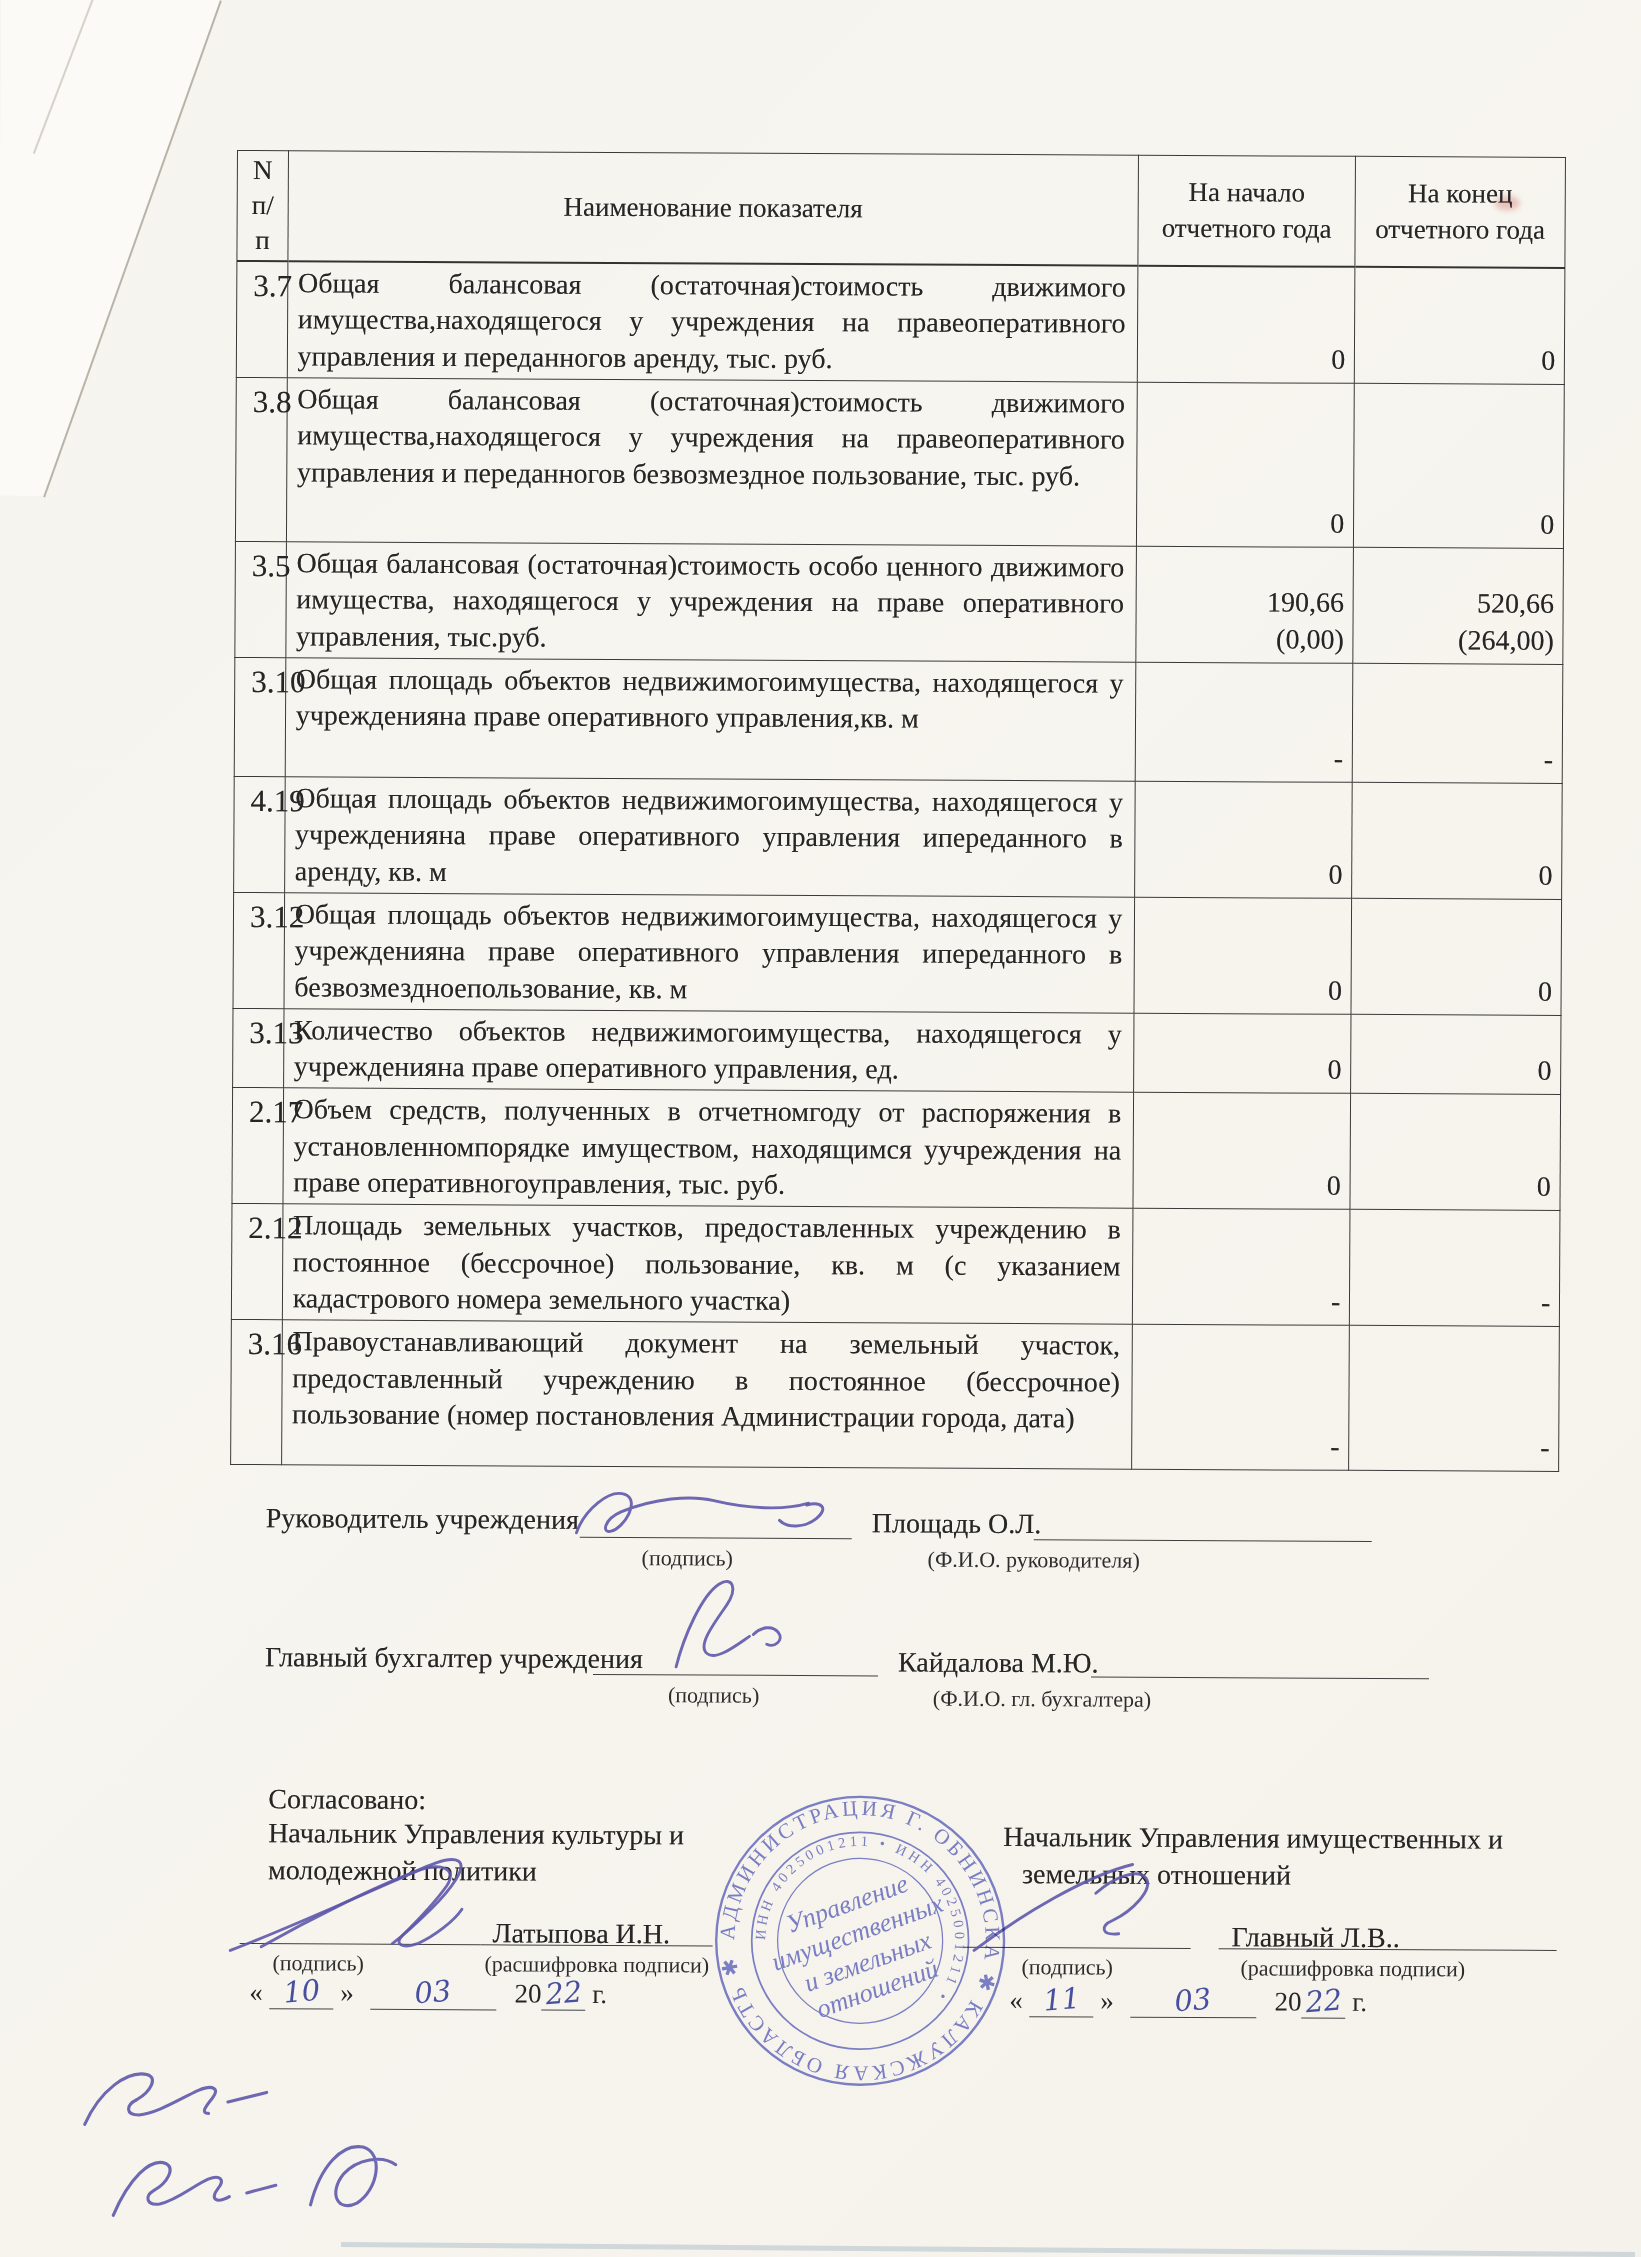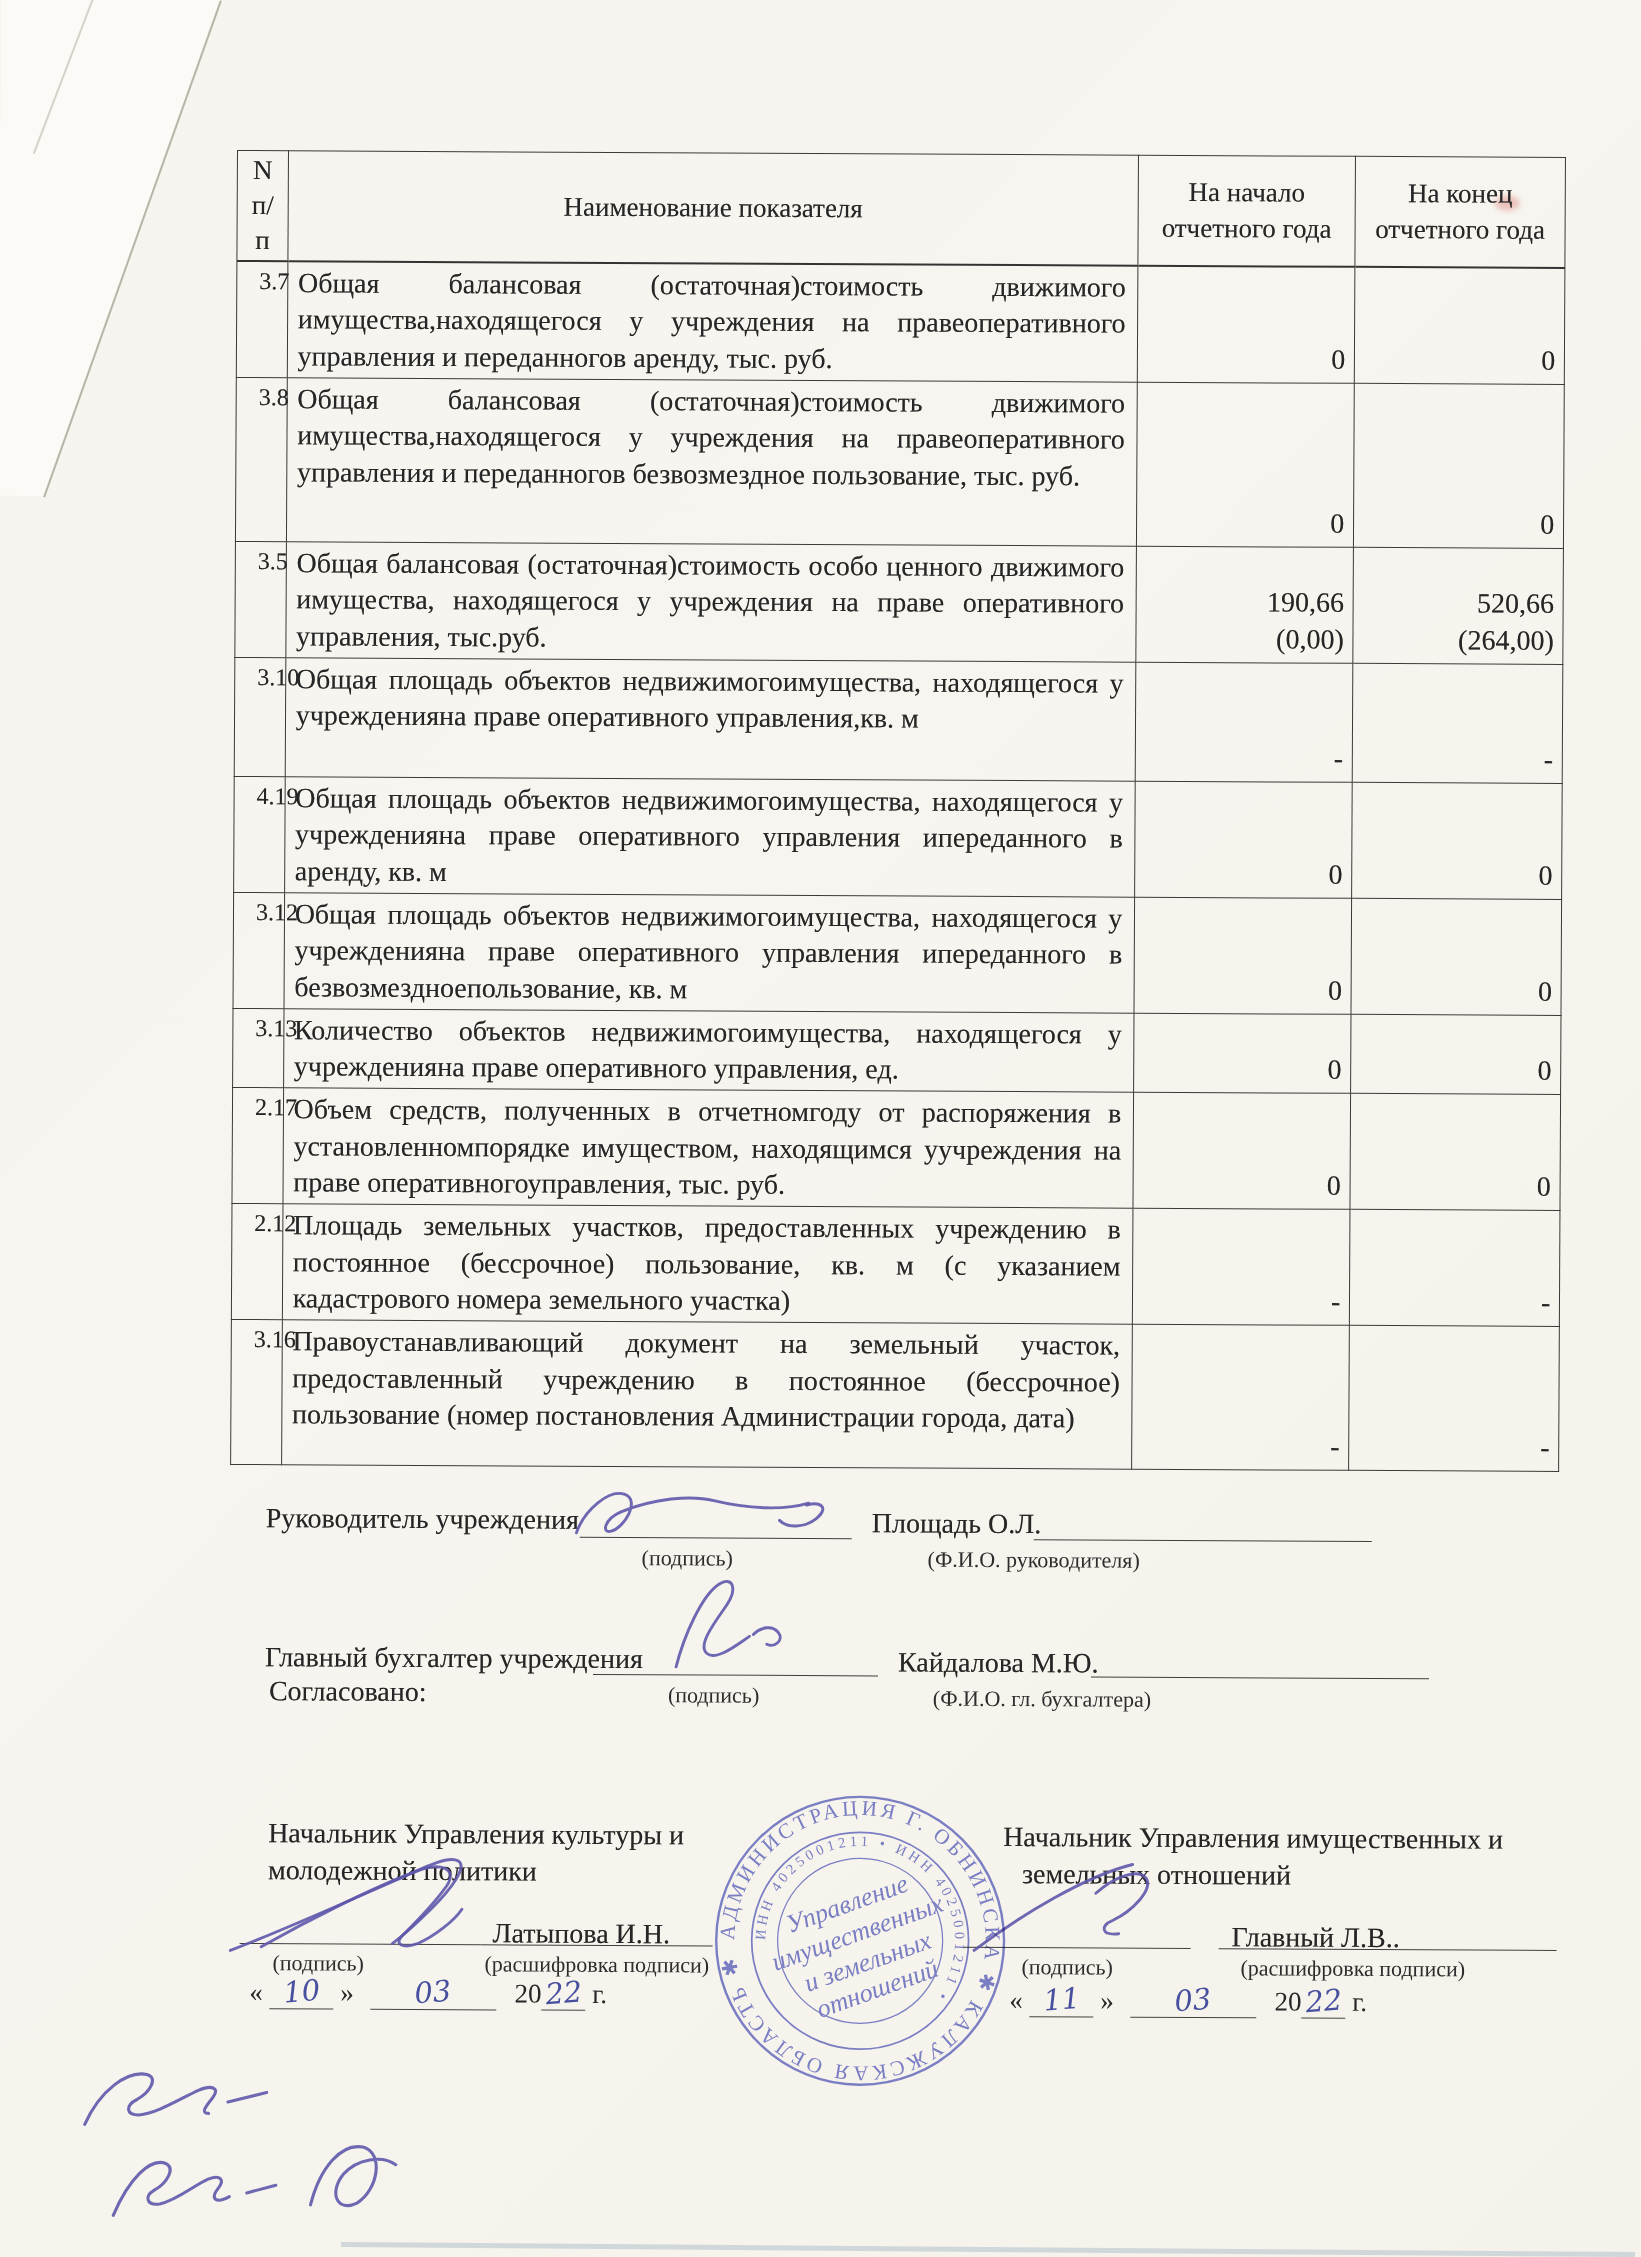--- a/index.html
+++ b/index.html
@@ -24,21 +24,21 @@
       background:#e29a93;filter:blur(2.4px);opacity:.55;}
   .bottom-edge{left:352px;top:2243px;width:1294px;height:4.8px;background:#aabcca;
       opacity:.5;transform:rotate(0.15deg);}
   
   table{border-collapse:collapse;table-layout:fixed;
         position:absolute;left:237px;top:150px;width:1328px;}
   td,th{border:1.9px solid #3a3a3a;font-weight:normal;vertical-align:top;
         font-size:28px;line-height:1.30;padding:1.9px 9.7px;}
   th{vertical-align:middle;text-align:center;white-space:pre-line;font-size:27px;}
   thead th{border-bottom:2.9px solid #333;}
-  td.num{font-size:24px;padding-left:22px;padding-top:3.9px;border-radius:15px;}
+  td.num{font-size:31px;padding-left:16px;padding-top:3.9px;border-radius:15px;}
   td.name{text-align:justify;padding:2.9px 11.6px 2.9px 9.7px;}
   td.val{vertical-align:bottom;text-align:right;white-space:pre-line;
          padding:1.9px 8.7px 4.8px 5.8px;}
   .sig-line{border-bottom:1.9px solid #3f3f3f;}
   .lbl{font-size:28px;white-space:nowrap;}
   .cap{font-size:22px;color:#2d2d2d;white-space:nowrap;}
   .hw{font-family:"DejaVu Serif",serif;font-style:italic;color:#474f9f;
       font-size:29px;display:inline-block;transform:rotate(-5deg);}
   .dateline{font-size:27px;white-space:nowrap;}
   .dateline .seg{display:inline-block;border-bottom:1.9px solid #444;
@@ -161,21 +161,21 @@
   <div class="abs sig-line" style="left:601px;top:1641px;width:285px;height:31px"></div>
   <div class="abs lbl soft" style="left:906px;top:1643px">Кайдалова М.Ю.</div>
   <div class="abs sig-line" style="left:1099px;top:1641px;width:338px;height:31px"></div>
   <div class="abs cap" style="left:676px;top:1680px">(подпись)</div>
   <div class="abs cap" style="left:941px;top:1682px">(Ф.И.О. гл. бухгалтера)</div>
   <svg class="abs" style="left:649px;top:1572px" width="203" height="106" viewBox="0 0 210 110">
     <path class="ink" stroke-width="3" d="M36,96 C44,64 62,22 80,10 C94,1 100,14 88,32 C74,52 58,74 68,82 C78,90 100,72 112,64"></path>
     <path class="ink" stroke-width="3" d="M116,62 C124,54 136,52 142,60 C148,68 138,76 130,72"></path>
   </svg>
 
-  <div class="abs lbl soft" style="left:277px;top:1675px">Согласовано:</div>
+  <div class="abs lbl soft" style="left:277px;top:1783px">Согласовано:</div>
 
   <div class="abs lbl soft" style="left:277px;top:1817px">Начальник Управления  культуры и</div>
   <div class="abs lbl soft" style="left:277px;top:1854px">молодежной политики</div>
   <div class="abs sig-line" style="left:249px;top:1912px;width:241px;height:31px"></div>
   <div class="abs lbl soft" style="left:502px;top:1916px">Латыпова И.Н.</div>
   <div class="abs sig-line" style="left:490px;top:1912px;width:232px;height:31px"></div>
   <div class="abs cap" style="left:282px;top:1950px">(подпись)</div>
   <div class="abs cap" style="left:494px;top:1950px">(расшифровка подписи)</div>
   <div class="abs dateline" style="left:259px;top:1977px">
     <span>«</span>

